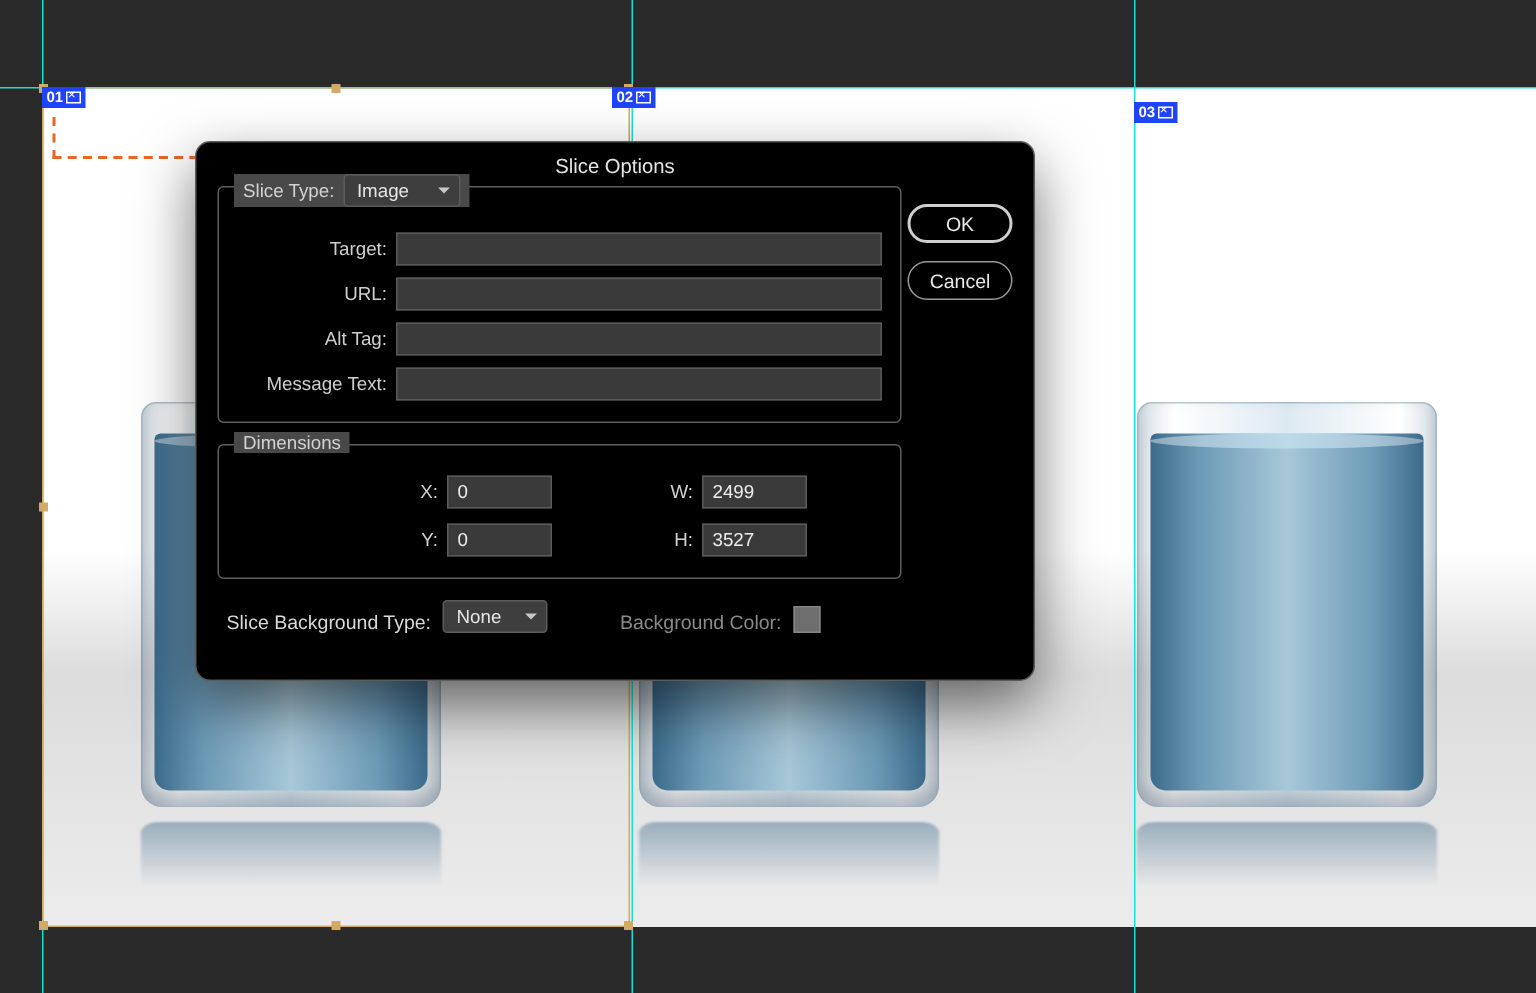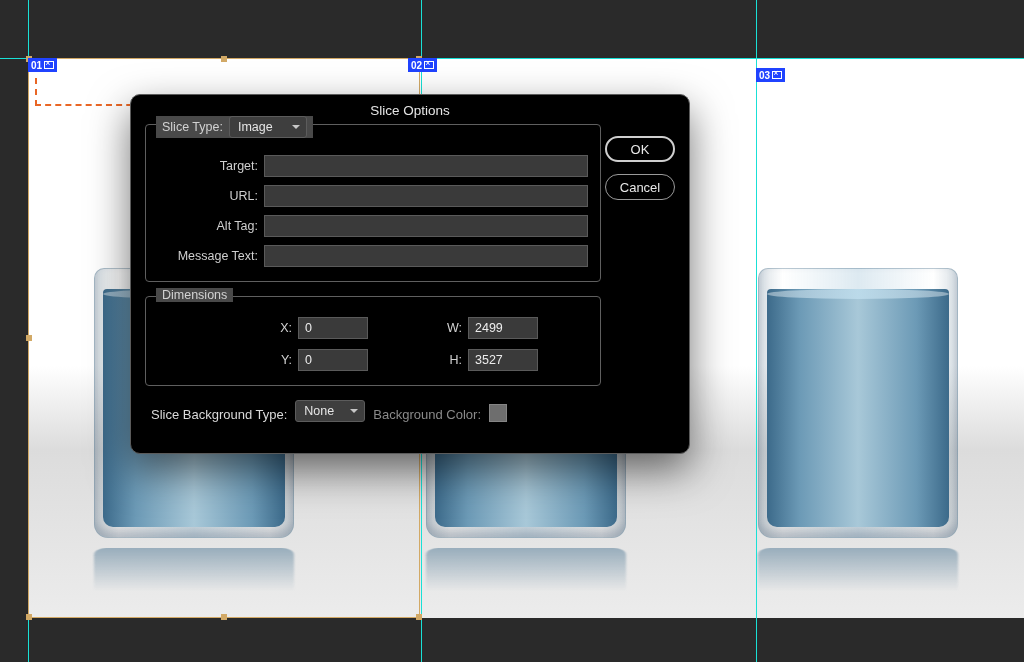--- a/index.html
+++ b/index.html
@@ -245,21 +245,21 @@
       row-gap: 10px;
       align-items: center;
     }
     .dim-label { text-align: right; padding-right: 6px; color: #d2d2d2; font-size: 12.5px; }
     .bg-row { display: flex; align-items: flex-end; gap: 8px; padding: 0 6px; }
     .swatch {
       width: 18px; height: 18px;
       background: #6e6e6e;
       border: 1px solid #858585;
     }
-    .disabled-text { color: #8a8a8a; }
+    .disabled-text { color: #8a8a8a; margin-left: 40px; }
     .name-highlight {
       background: #3455ff;
       color: #fff;
       padding: 1px 2px;
       display: inline-block;
       font-size: 12.5px;
     }
   </style>
 </head>
 <body>

